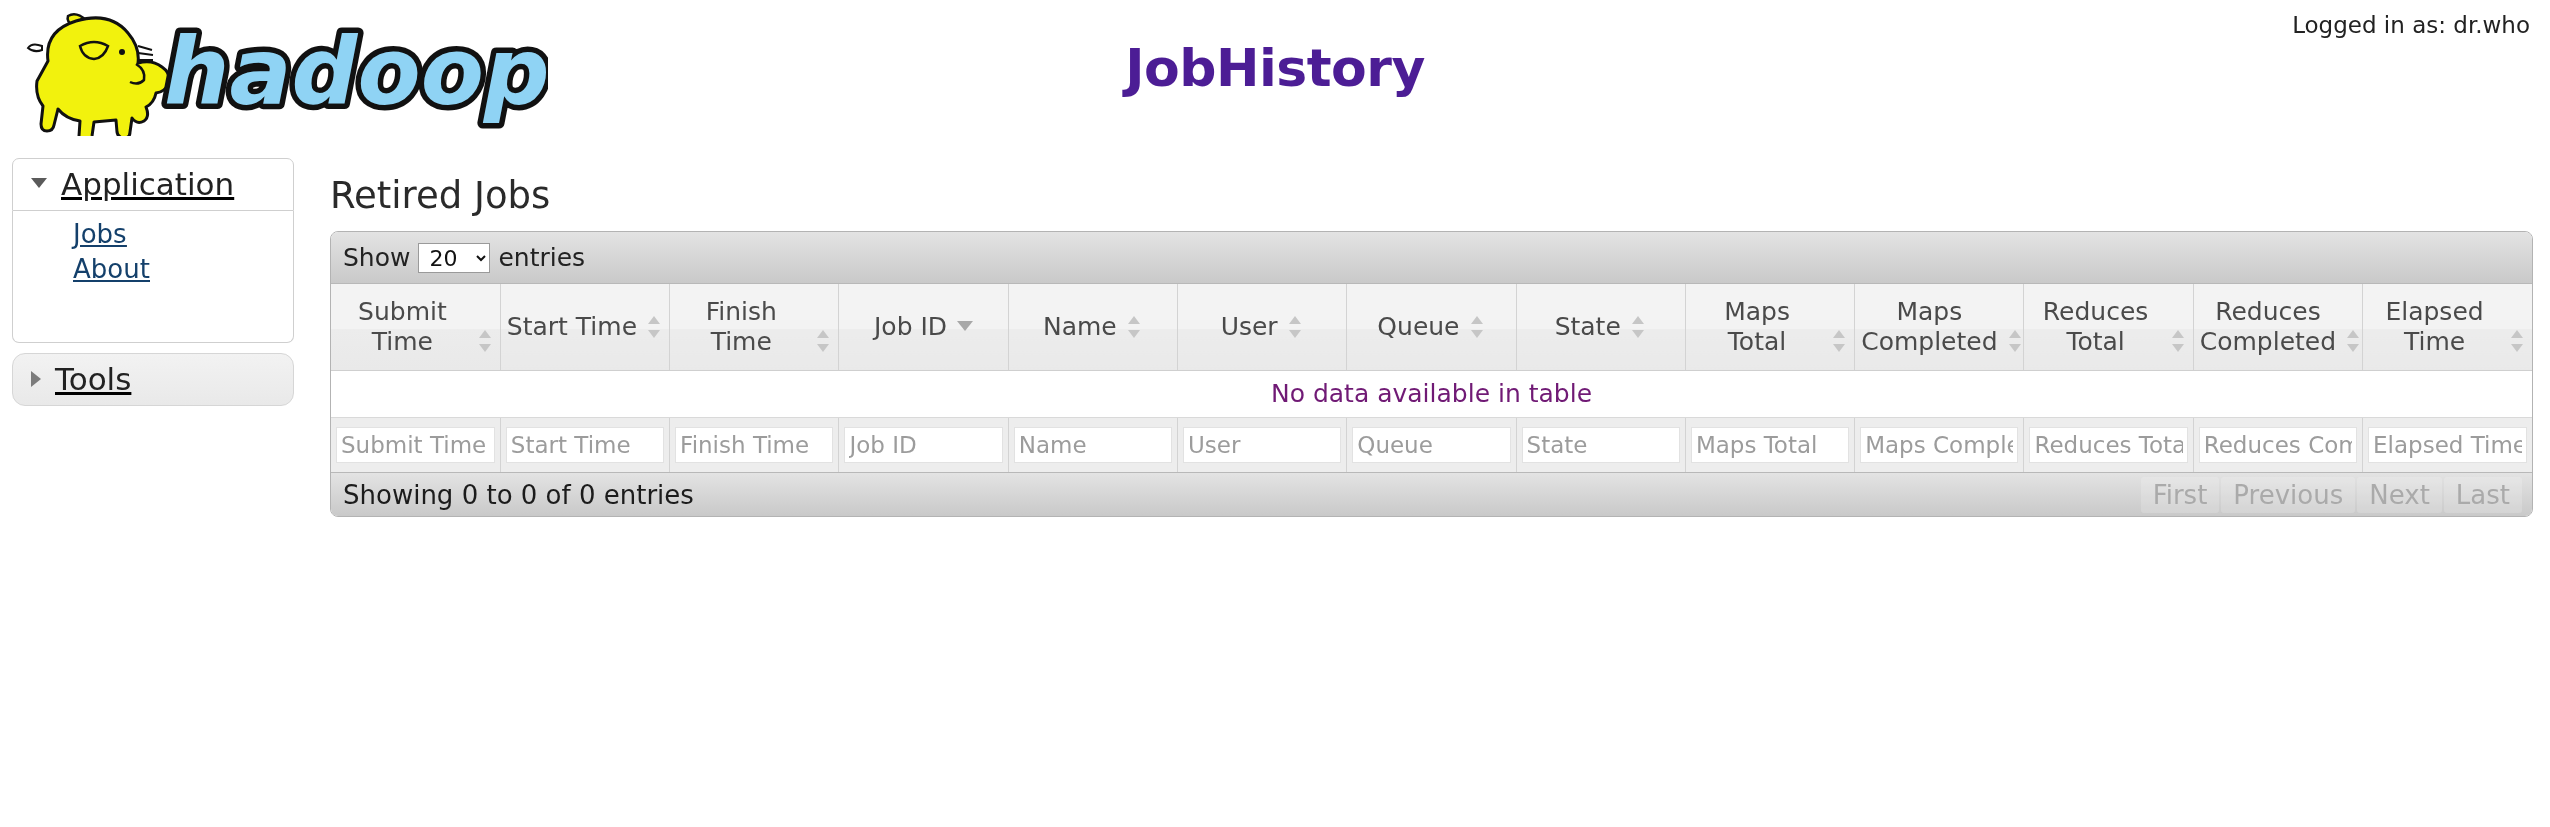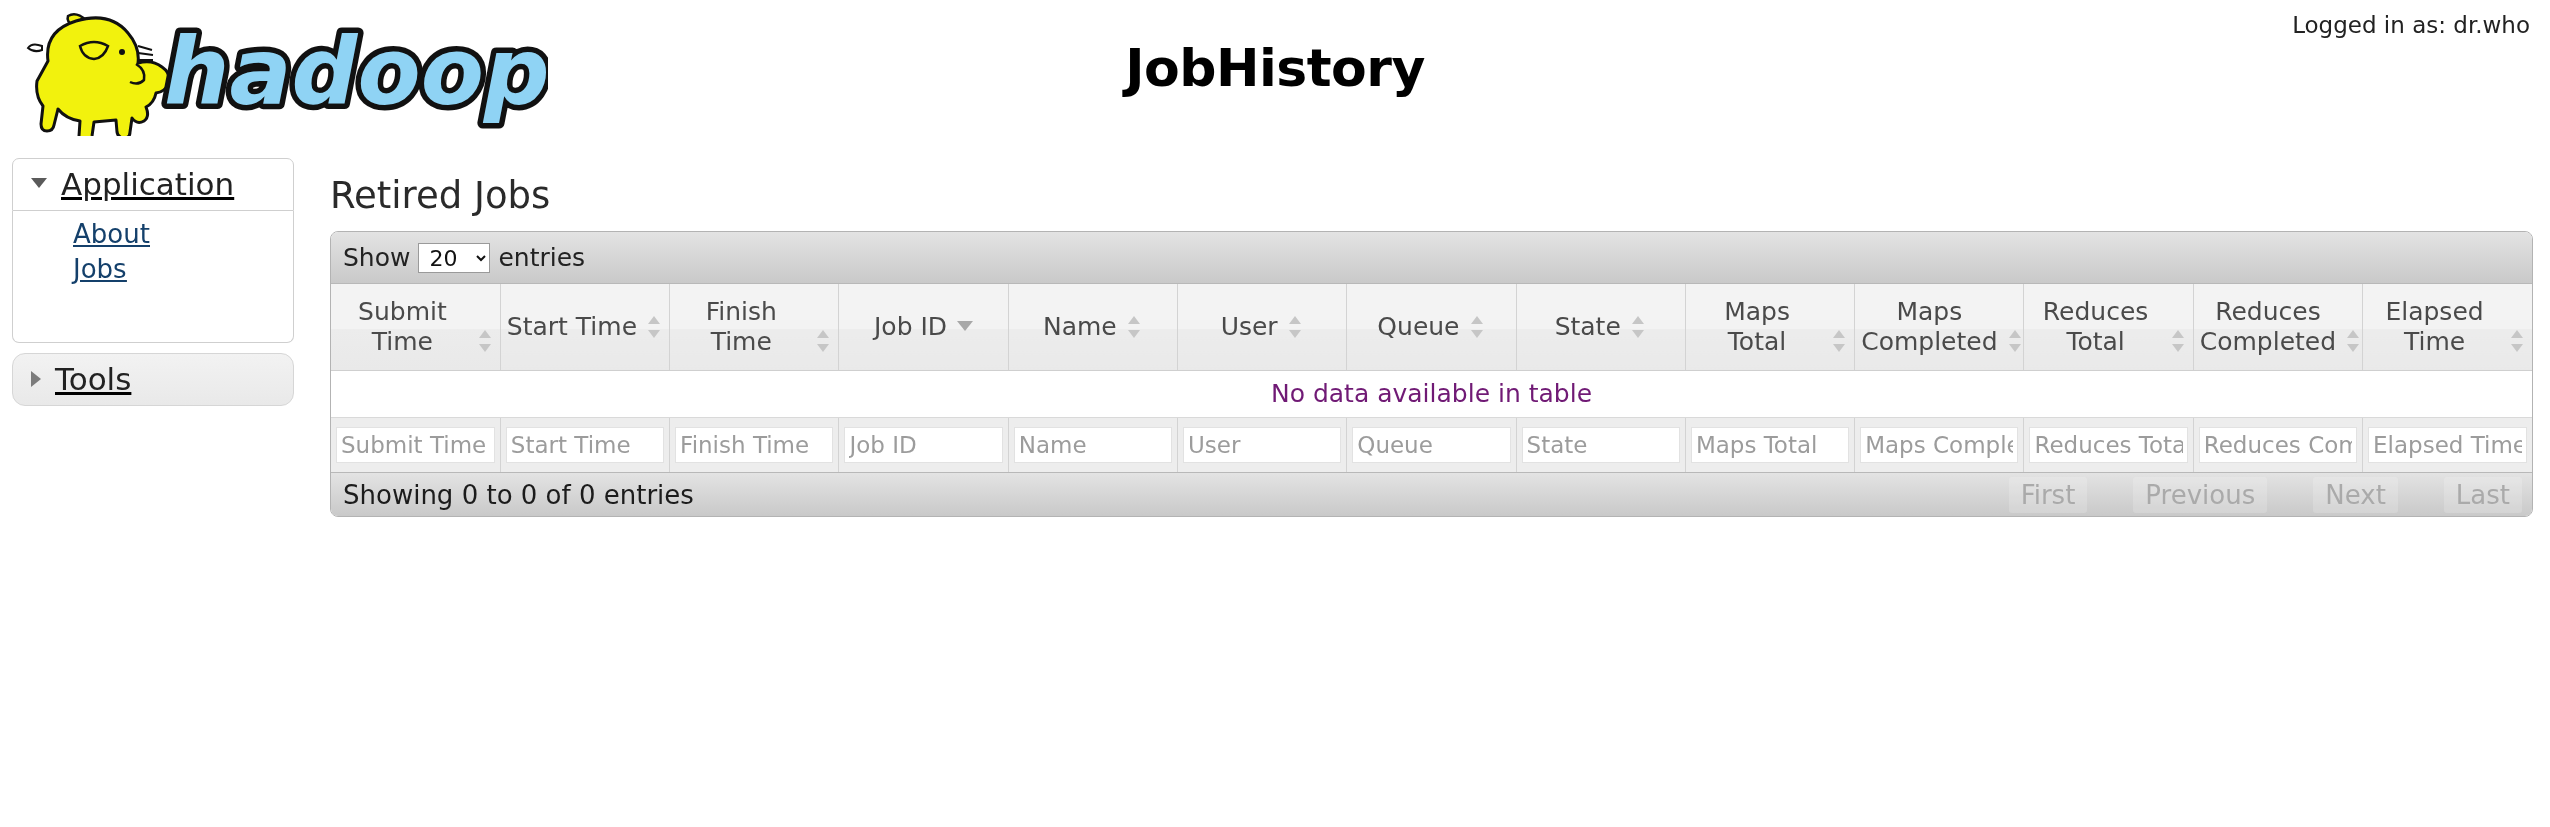--- a/index.html
+++ b/index.html
@@ -24,21 +24,21 @@
     width: 530px; height: 130px;
   }
   #logo-wrap svg { display: block; }
 
   #page-title {
     position: absolute;
     left: 0; right: 0; top: 38px;
     text-align: center;
     font-size: 52px;
     font-weight: bold;
-    color: #000000;
+    color: #4c1d95;
     letter-spacing: -0.5px;
     font-family: "DejaVu Sans", sans-serif;
   }
   #loginstatus {
     position: absolute;
     right: 20px; top: 12px;
     font-size: 23px;
     color: #222;
   }
 
@@ -268,21 +268,21 @@
     border-top: 1px solid #b8b8b8;
     display: flex;
     align-items: center;
     justify-content: space-between;
     padding: 0 10px 0 12px;
   }
   .dt-info {
     font-size: 26px;
     color: #1c1c1c;
   }
-  .dt-paginate { display: flex; gap: 44px; }
+  .dt-paginate { display: flex; }
   .pg-btn {
     font-size: 26px;
     color: #aaaaaa;
     padding: 3px 12px;
     margin-left: 2px;
     background: rgba(255,255,255,0.18);
     border-radius: 3px;
     cursor: default;
     user-select: none;
   }
@@ -325,22 +325,22 @@
 <div id="body">
 
   <div id="nav">
 
     <div class="menu-block">
       <div class="menu-head">
         <span class="tri down"></span>
         <span>Application</span>
       </div>
       <div class="menu-body">
+        <a class="menu-link">Jobs</a>
         <a class="menu-link">About</a>
-        <a class="menu-link">Jobs</a>
       </div>
     </div>
 
     <div class="menu-block">
       <div class="menu-head collapsed">
         <span class="tri right"></span>
         <span>Tools</span>
       </div>
     </div>
 

